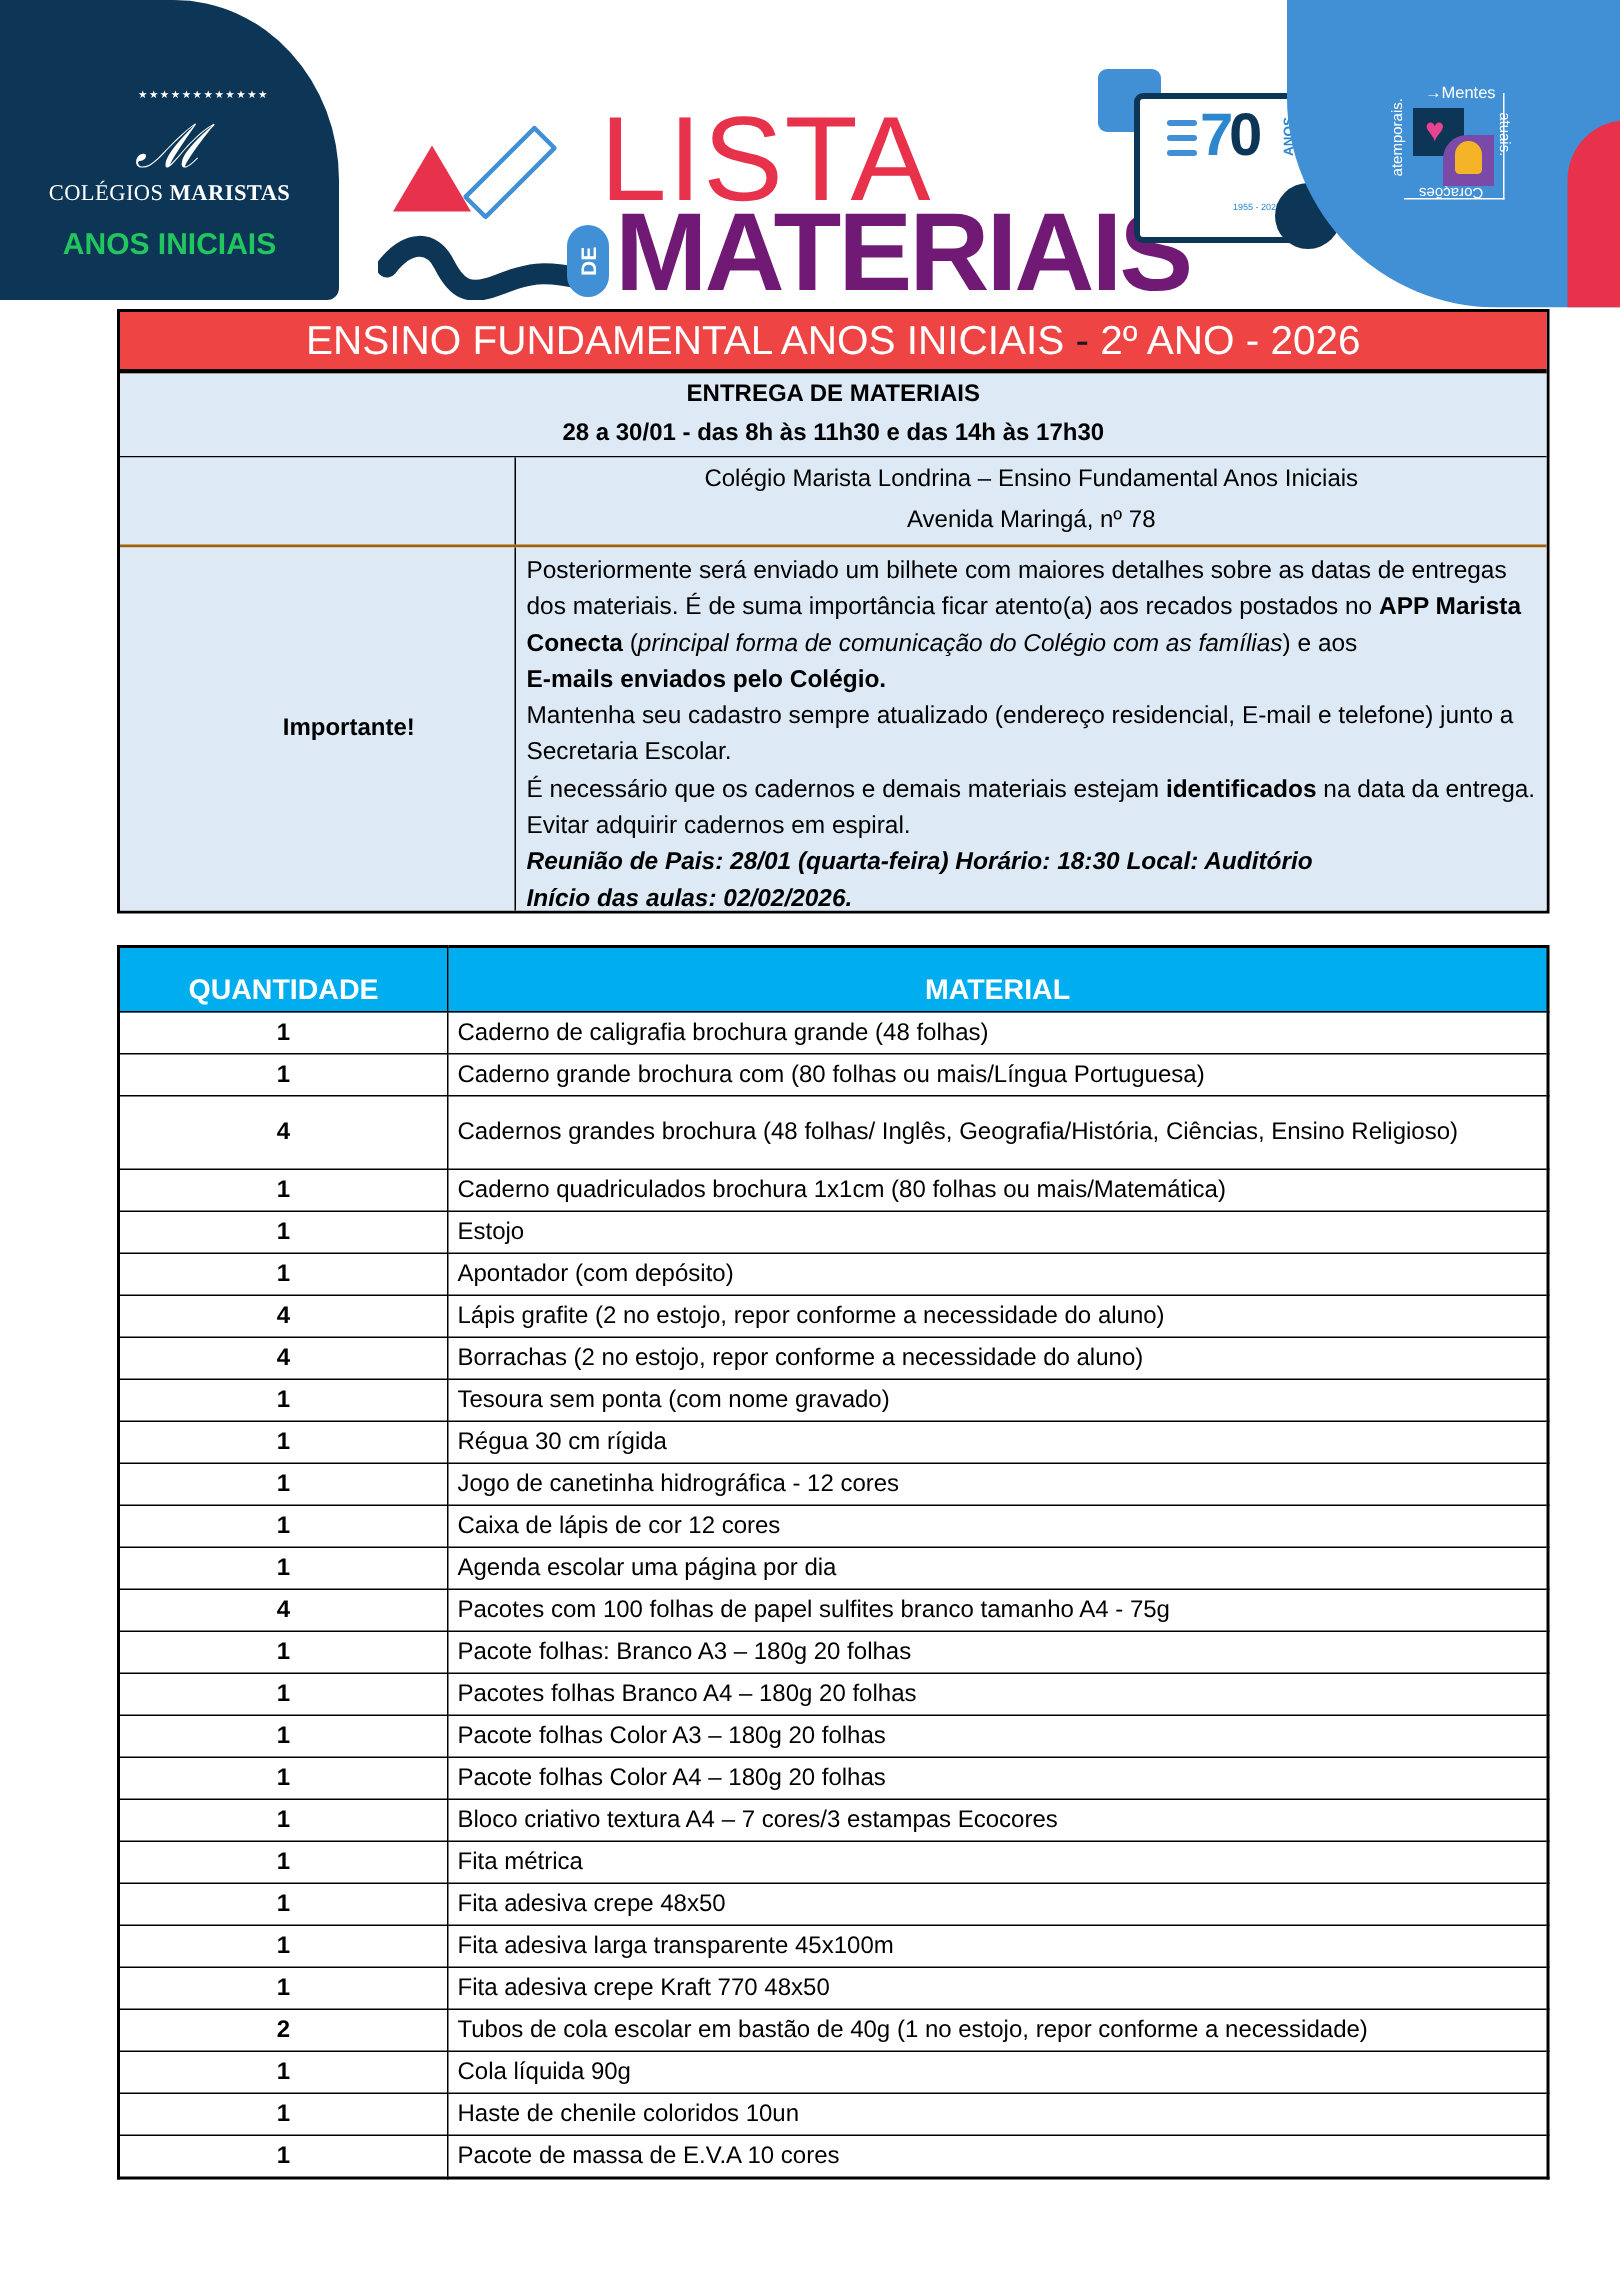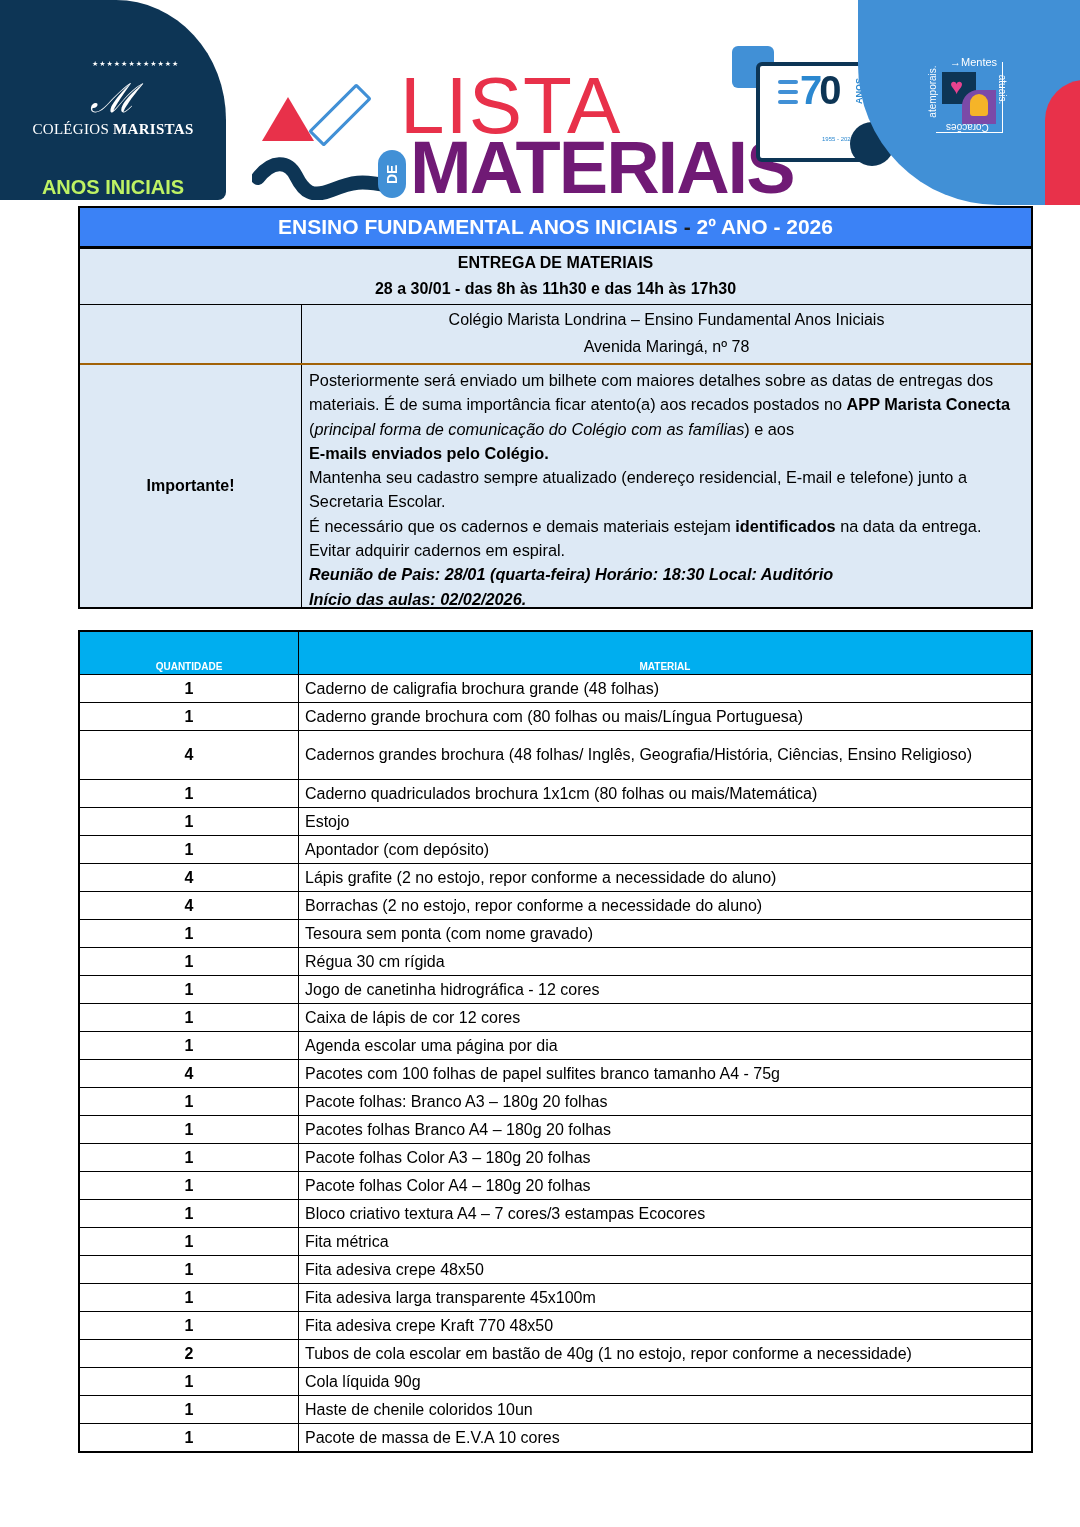--- a/index.html
+++ b/index.html
@@ -6,21 +6,21 @@
   body { width:1080px; height:1527px; position:relative; overflow:hidden; font-family:"Liberation Sans", sans-serif; color:#000; }
 
   
   .hdr { position:absolute; left:0; top:0; width:1080px; height:205px; overflow:hidden; }
   .red-corner-left { position:absolute; left:-60px; top:-40px; width:160px; height:160px; background:#e8314a; border-radius:0 0 80px 0; }
   .navy-panel { position:absolute; left:0; top:0; width:226px; height:200px; background:#0d3555; border-radius:0 110px 8px 0 / 0 120px 8px 0; }
   .logo-stars { position:absolute; left:92px; top:60px; width:40px; font-size:7px; color:#fff; text-align:center; letter-spacing:1px; line-height:8px; }
   .logo-mono { position:absolute; left:80px; top:76px; width:66px; height:44px; color:#fff; font-family:"DejaVu Serif", serif; font-size:40px; line-height:44px; text-align:center; font-style:italic; }
   .logo-name { position:absolute; left:20px; top:121px; width:186px; text-align:center; color:#fff; font-family:"Liberation Serif", serif; font-size:15px; letter-spacing:0.3px; }
   .logo-name b { font-weight:bold;text-align:right; }
-  .logo-sub { position:absolute; left:20px; top:152px; width:186px; text-align:center; color:#bef264; font-size:20px; font-weight:bold;margin-top:24px; }
+  .logo-sub { position:absolute; left:20px; top:152px; width:186px; text-align:center; color:#22c55e; font-size:20px; font-weight:bold; }
 
   .blue-blob { position:absolute; left:858px; top:-30px; width:260px; height:235px; background:#4190d6; border-radius:0 0 0 140px; }
   .red-corner-right { position:absolute; left:1045px; top:80px; width:60px; height:125px; background:#e8314a; border-radius:40px 0 0 0; }
   .mentes { position:absolute; left:928px; top:56px; width:82px; height:82px; }
   .mentes .txt-top { position:absolute; left:22px; top:0; font-size:11px; color:#fff; }
   .mentes .heart-box { position:absolute; left:14px; top:16px; width:34px; height:32px; background:#0d3555; }
   .mentes .heart { position:absolute; left:22px; top:18px; font-size:22px; color:#e8438f; line-height:26px; }
   .mentes .head-box { position:absolute; left:34px; top:34px; width:34px; height:34px; background:#7b4aa8; border-radius:16px 0 0 0; }
   .mentes .head { position:absolute; left:42px; top:38px; width:18px; height:22px; background:#f5b428; border-radius:9px 9px 3px 3px; }
   .mentes .frame { position:absolute; left:8px; top:6px; width:66px; height:70px; border:1.5px solid #fff; border-left:none; border-top:none; }
@@ -41,38 +41,38 @@
   .book .lines { position:absolute; left:18px; top:14px; width:20px; }
   .book .lines i { display:block; height:4px; background:#4190d6; margin-bottom:6px; border-radius:2px; }
   .book .num { position:absolute; left:40px; top:2px; font-size:40px; font-weight:bold; color:#2b88d0; letter-spacing:-3px; }
   .book .num span { color:#0d3555; }
   .book .anos { position:absolute; left:94px; top:12px; font-size:9px; font-weight:bold; color:#2b88d0; writing-mode:vertical-rl; transform:rotate(180deg); }
   .book .years { position:absolute; left:62px; top:70px; font-size:6px; color:#2b88d0; }
   .circle-navy { position:absolute; left:850px; top:122px; width:44px; height:44px; background:#0d3555; border-radius:50%; }
 
   
   .info { position:absolute; left:78px; top:206px; width:955px; border:2px solid #000; box-sizing:border-box; }
-  .info .title { height:38px; background:#3b82f6; color:#fff; font-weight:bold; font-size:21px; text-align:center; line-height:38px; border-bottom:3px solid #000; }
+  .info .title { height:38px; background:#ef4444; color:#fff; font-weight:normal; font-size:27px; text-align:center; line-height:38px; border-bottom:3px solid #000; }
   .info .title .dash { color:#1a1a1a; }
   .info .row { display:flex; background:#dde9f5; border-bottom:1px solid #000; }
   .info .row:last-child { border-bottom:none; }
   .info .row.thick { border-bottom:2px solid #a16207; }
-  .info .lcell { width:221px; border-right:1px solid #000; display:flex; align-items:center; justify-content:center; font-weight:bold; font-size:16px; }
+  .info .lcell { width:221px; border-right:1px solid #000; display:flex; align-items:center; justify-content:center; font-weight:bold; font-size:16px;margin-left:42px; }
   .info .rcell { flex:1; font-size:16px; }
   .info .center { text-align:center; }
   .info .r1 { height:55px;flex-direction:column; }
   .info .r1 .rcell div { height:26px; line-height:28px; font-weight:bold; }
   .info .r2 { height:58px; }
   .info .r2 .rcell div { height:27px; line-height:30px; }
   .info .r3 { height:242px; }
   .info .r3 .rcell { padding:3px 6px 0 7px; line-height:24.3px; font-size:16.3px; }
 
   
   .mat { position:absolute; left:78px; top:630px; width:955px; border-collapse:collapse; border:2px solid #000; font-size:16px; }
-  .mat th { background:#00aeef; color:#fff; font-weight:bold; height:40px; vertical-align:bottom; padding:0 0 2px 0; border:1px solid #000; font-size:10px; border-top:2px solid #000; }
+  .mat th { background:#00aeef; color:#fff; font-weight:bold; height:40px; vertical-align:bottom; padding:0 0 2px 0; border:1px solid #000; font-size:19px; border-top:2px solid #000; }
   .mat td { border:1px solid #000; height:27px; padding:0 6px; vertical-align:middle; }
   .mat td.q { width:206px; text-align:center; font-weight:bold; }
   .mat tr.tall td { height:48px; line-height:22px; }
 </style>
 </head>
 <body>
 
 <div class="hdr">
   <div class="red-corner-left"></div>
   <div class="navy-panel">

